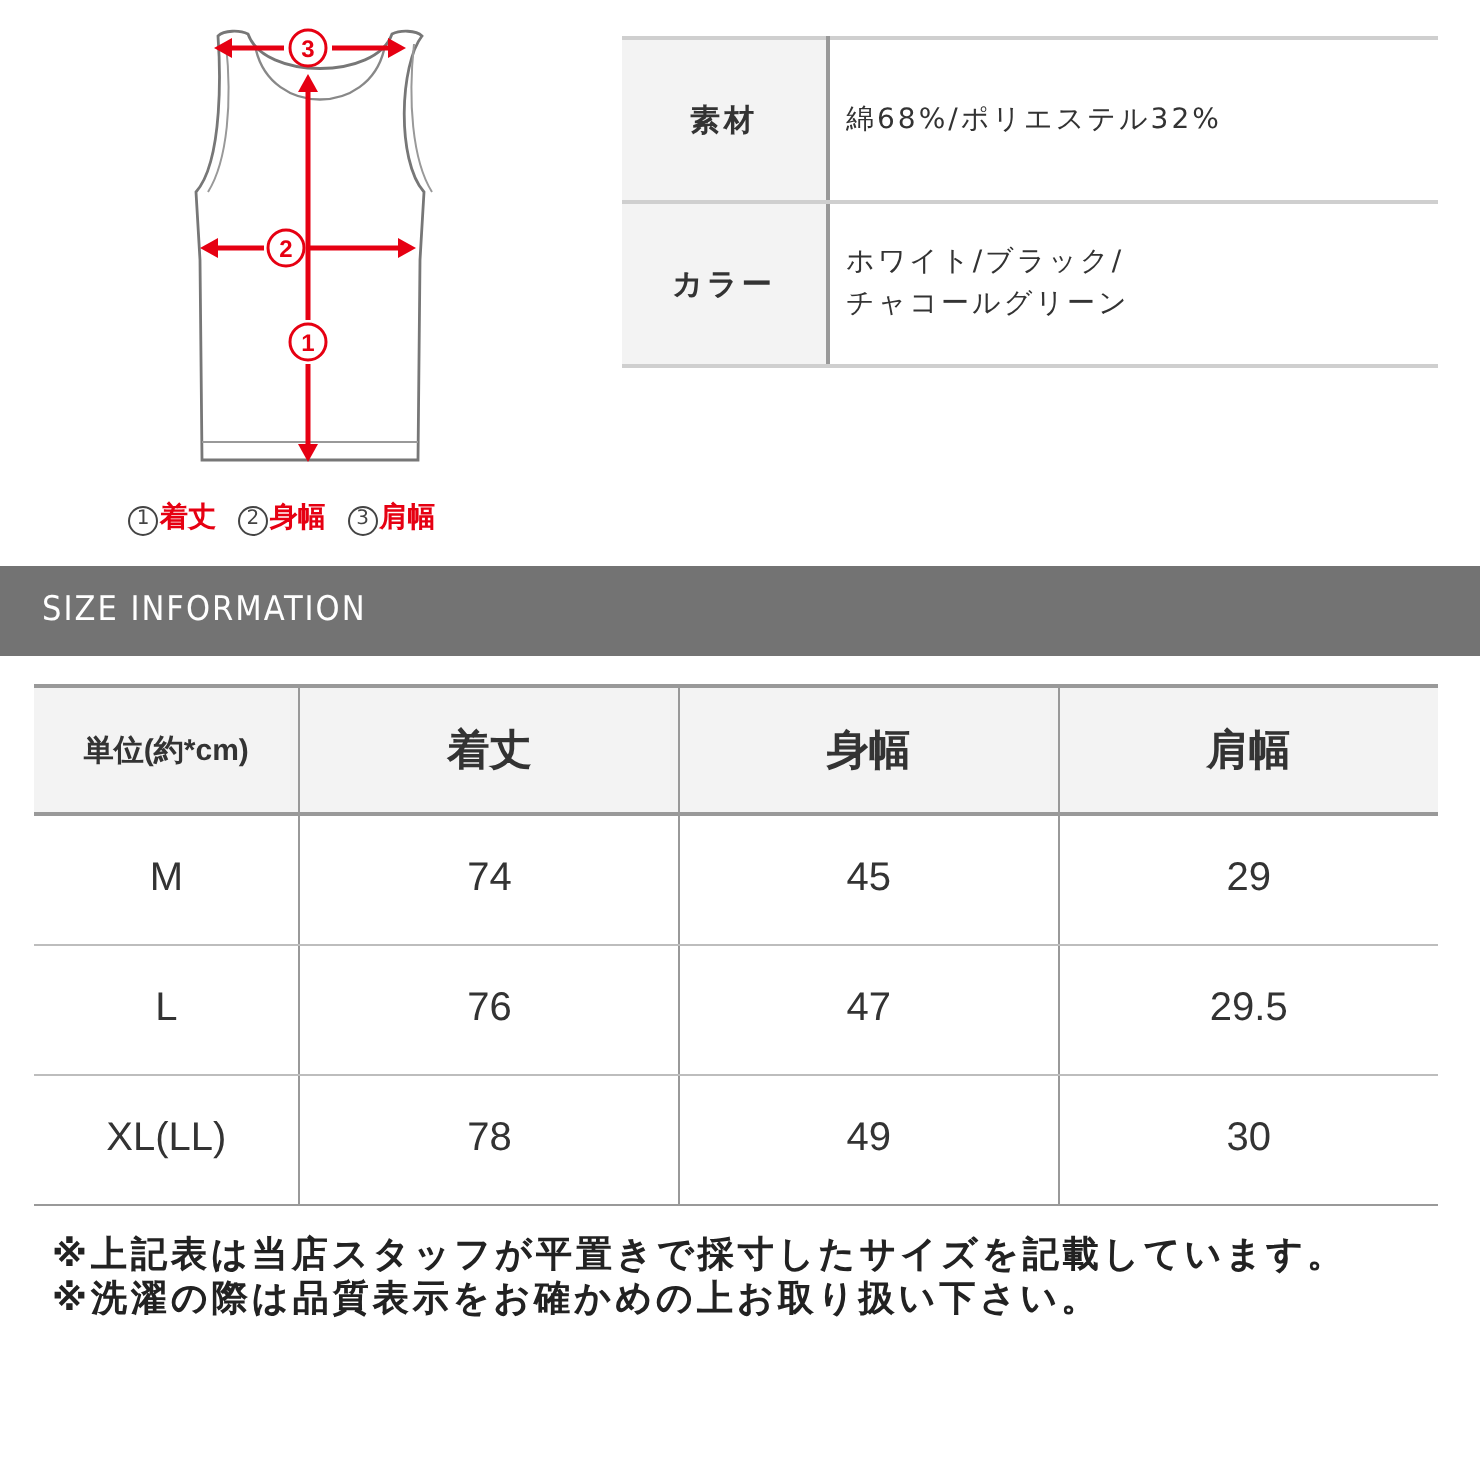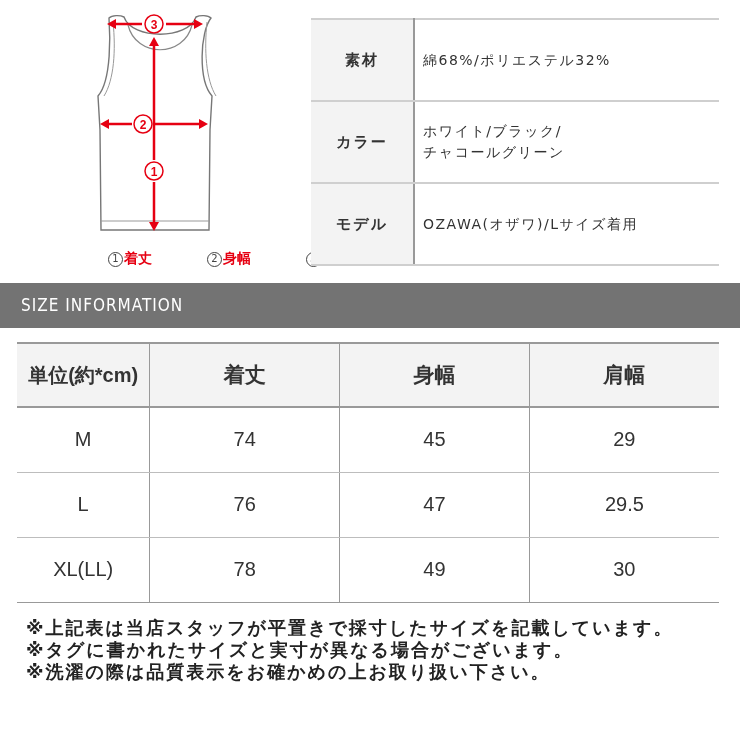--- a/index.html
+++ b/index.html
@@ -4,37 +4,37 @@
   <style>
     * { box-sizing: border-box; margin: 0; padding: 0; }
     html, body { width: 740px; height: 740px; background: #ffffff; overflow: hidden; }
     body { position: relative; font-family: "DejaVu Sans", "Liberation Sans", sans-serif; color: #333333; }
 
     
     .diagram { position: absolute; left: 60px; top: 0; width: 200px; height: 280px; }
     .diagram svg { position: absolute; left: 0; top: 0; }
     .legend { position: absolute; left: 64px; top: 250px; width: 200px; font-size: 14px; font-weight: bold; color: #e60012; white-space: nowrap; }
     .legend .num { display: inline-block; width: 15px; height: 15px; border: 1.3px solid #444; border-radius: 50%; color: #444; font-size: 10px; text-align: center; line-height: 12px; font-weight: normal; vertical-align: 1px; margin-right: 1px; }
-    .legend .item { margin-right: 6px; margin-left: 44px; }
+    .legend .item { margin-right: 6px; }
 
     
     .spec { position: absolute; left: 311px; top: 18px; width: 408px; border-collapse: collapse; }
     .spec td { border-bottom: 2px solid #cfcfcf; height: 82px; vertical-align: middle; }
     .spec tr:first-child td { border-top: 2px solid #cfcfcf; }
     .spec td.k { width: 103px; background: #f3f3f3; border-right: 2px solid #999; text-align: center; font-size: 15px; font-weight: bold; letter-spacing: 2px; color: #333; }
     .spec td.v { padding-left: 8px; font-size: 14px; line-height: 21px; letter-spacing: 1.5px; color: #333; }
 
     
     .banner { position: absolute; left: 0; top: 283px; width: 740px; height: 45px; background: #737373; color: #ffffff; font-family: "DejaVu Sans Condensed", "Liberation Sans", sans-serif; font-size: 17px; letter-spacing: 1px; line-height: 45px; padding-left: 21px; }
 
     
     .size { position: absolute; left: 17px; top: 342px; width: 702px; border-collapse: collapse; }
     .size th, .size td { text-align: center; vertical-align: middle; font-family: "Liberation Sans", sans-serif; color: #333; }
     .size th { height: 64px; background: #f3f3f3; font-size: 21px; font-weight: bold; border-top: 2px solid #999; border-bottom: 2px solid #999; }
-    .size th.first { font-size: 20px; }
+    .size th.first { font-size: 15px; }
     .size td { height: 65px; font-size: 20px; border-bottom: 1.5px solid #bdbdbd; }
     .size tr:last-child td { border-bottom: 1.5px solid #999; }
     .size th + th, .size td + td { border-left: 1.5px solid #999; }
     .size .c0 { width: 133px; }
     .size .c1, .size .c2, .size .c3 { width: 190px; }
 
     
     .notes { position: absolute; left: 26px; top: 617px; font-size: 18px; line-height: 22px; letter-spacing: 2px; color: #222; font-weight: bold; }
   </style>
 </head>
@@ -89,26 +89,20 @@
           <div>綿68%/ポリエステル32%</div>
         </td>
   </tr>
   <tr>
     <td class="k">カラー</td>
     <td class="v">
       <div>ホワイト/ブラック/</div>
       <div>チャコールグリーン</div>
     </td>
   </tr>
-  <tr>
-    <td class="k">モデル</td>
-    <td class="v">
-          <div>OZAWA(オザワ)/Lサイズ着用</div>
-        </td>
-  </tr>
 </tbody>
   </table>
 
 <div class="banner">SIZE INFORMATION</div>
 
 <table class="size">
   <tbody>
       <tr>
     <th class="first c0">単位(約*cm)</th>
     <th class="c1">着丈</th>
@@ -131,15 +125,14 @@
     <td>XL(LL)</td>
     <td>78</td>
     <td>49</td>
     <td>30</td>
   </tr>
 </tbody>
   </table>
 
 <div class="notes">
   <div>※上記表は当店スタッフが平置きで採寸したサイズを記載しています。</div>
-  <div>※タグに書かれたサイズと実寸が異なる場合がございます。</div>
   <div>※洗濯の際は品質表示をお確かめの上お取り扱い下さい。</div>
 </div>
 
 </body></html>

